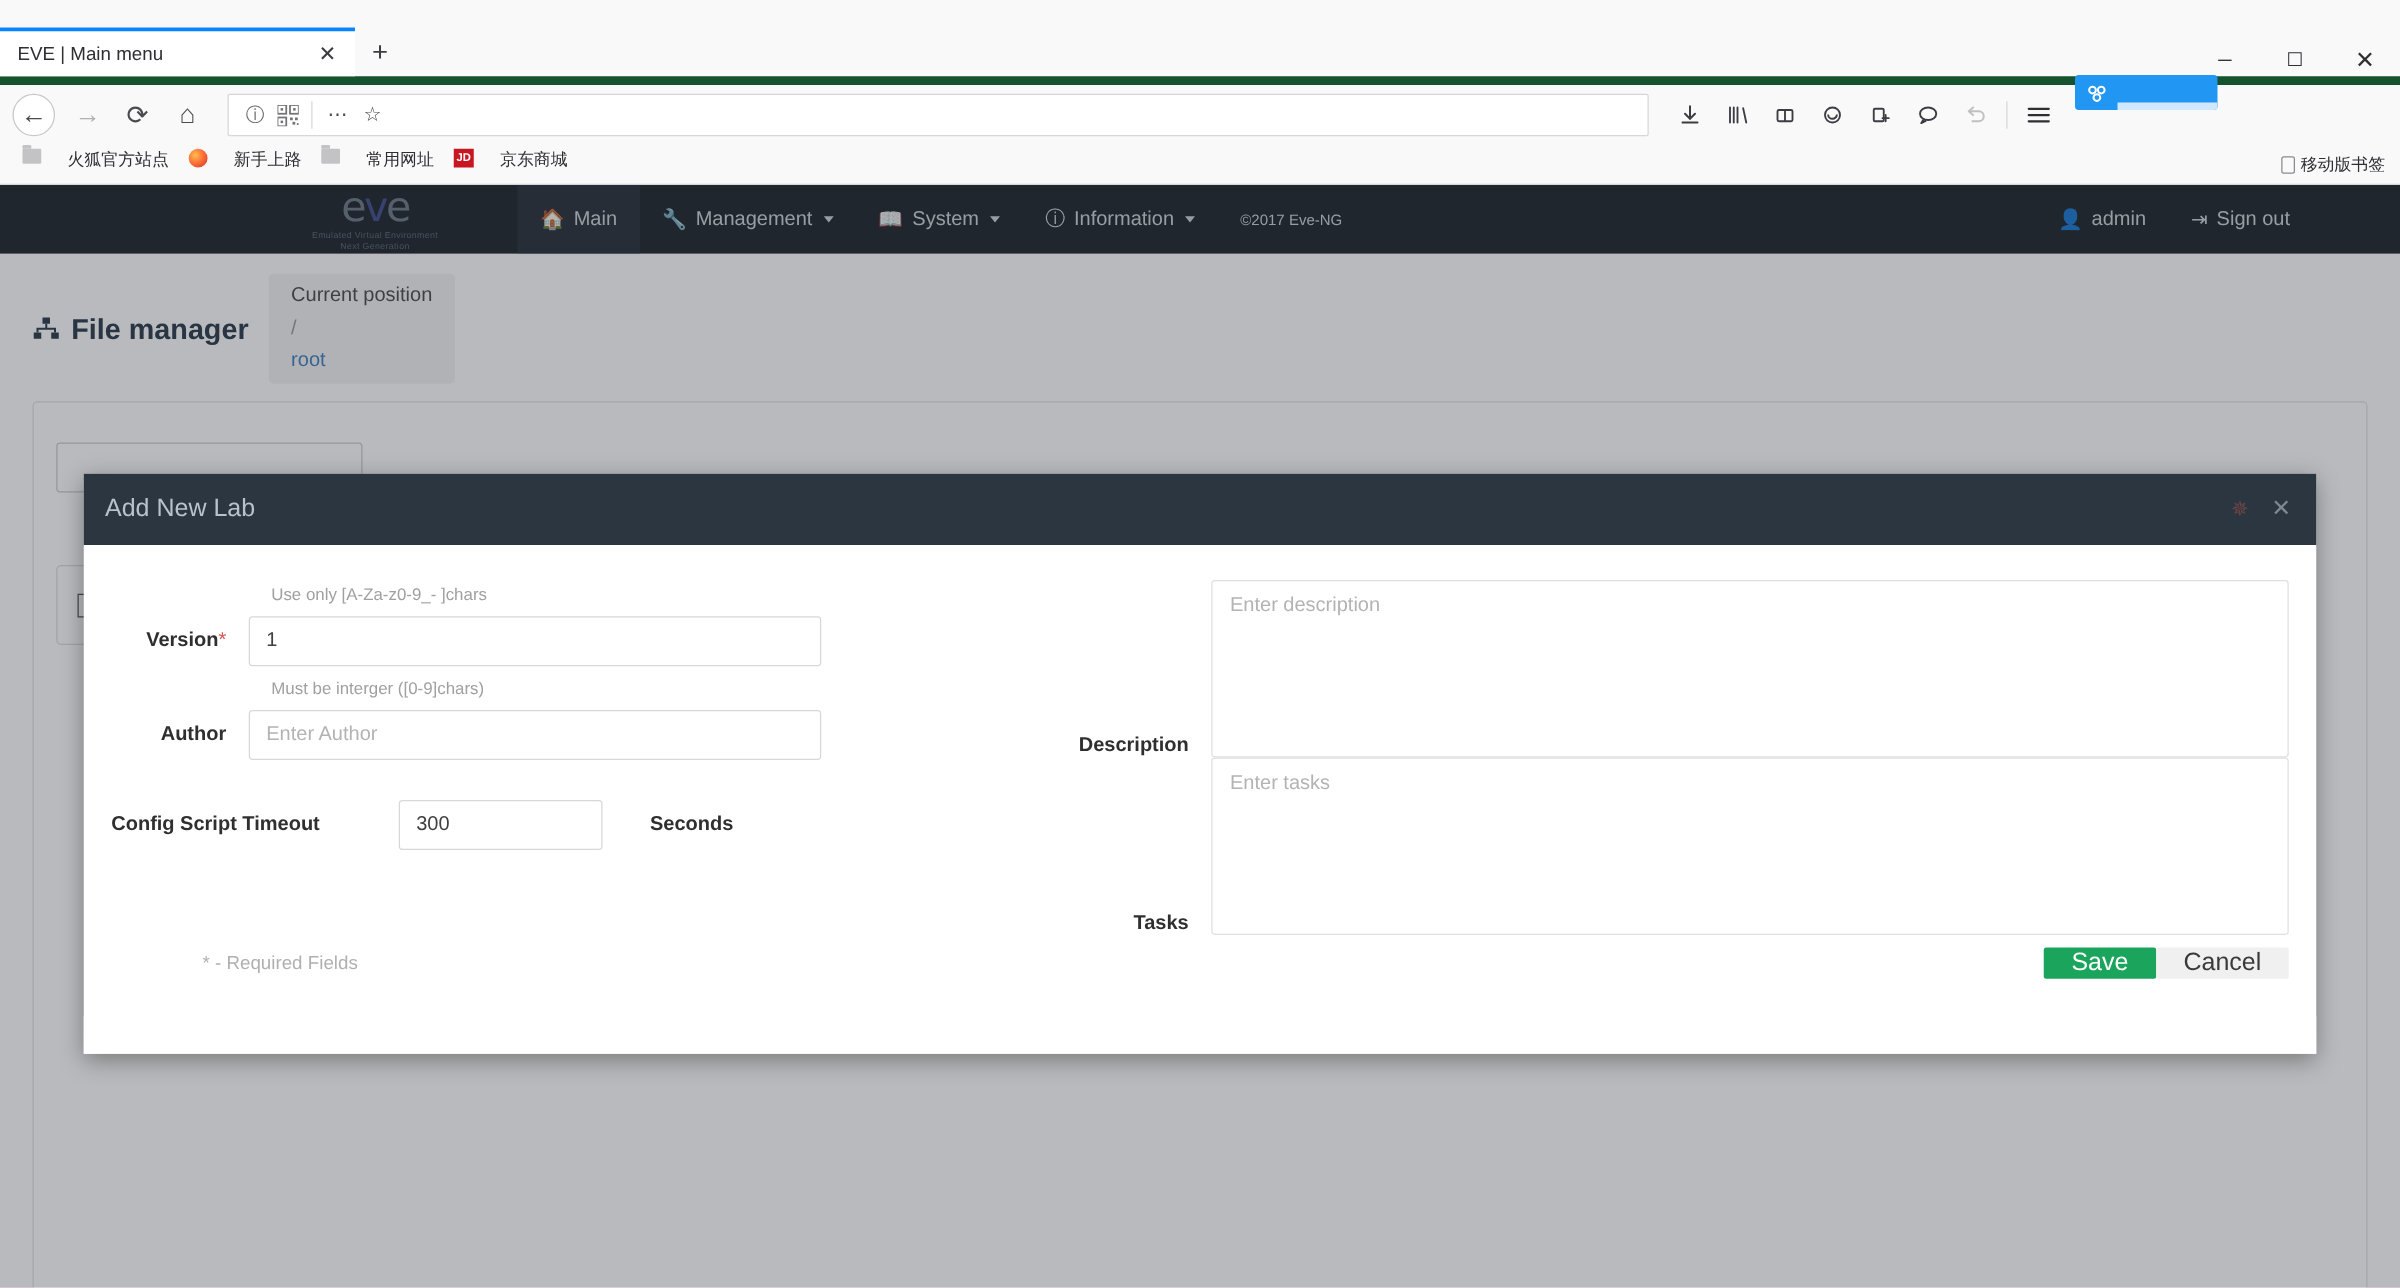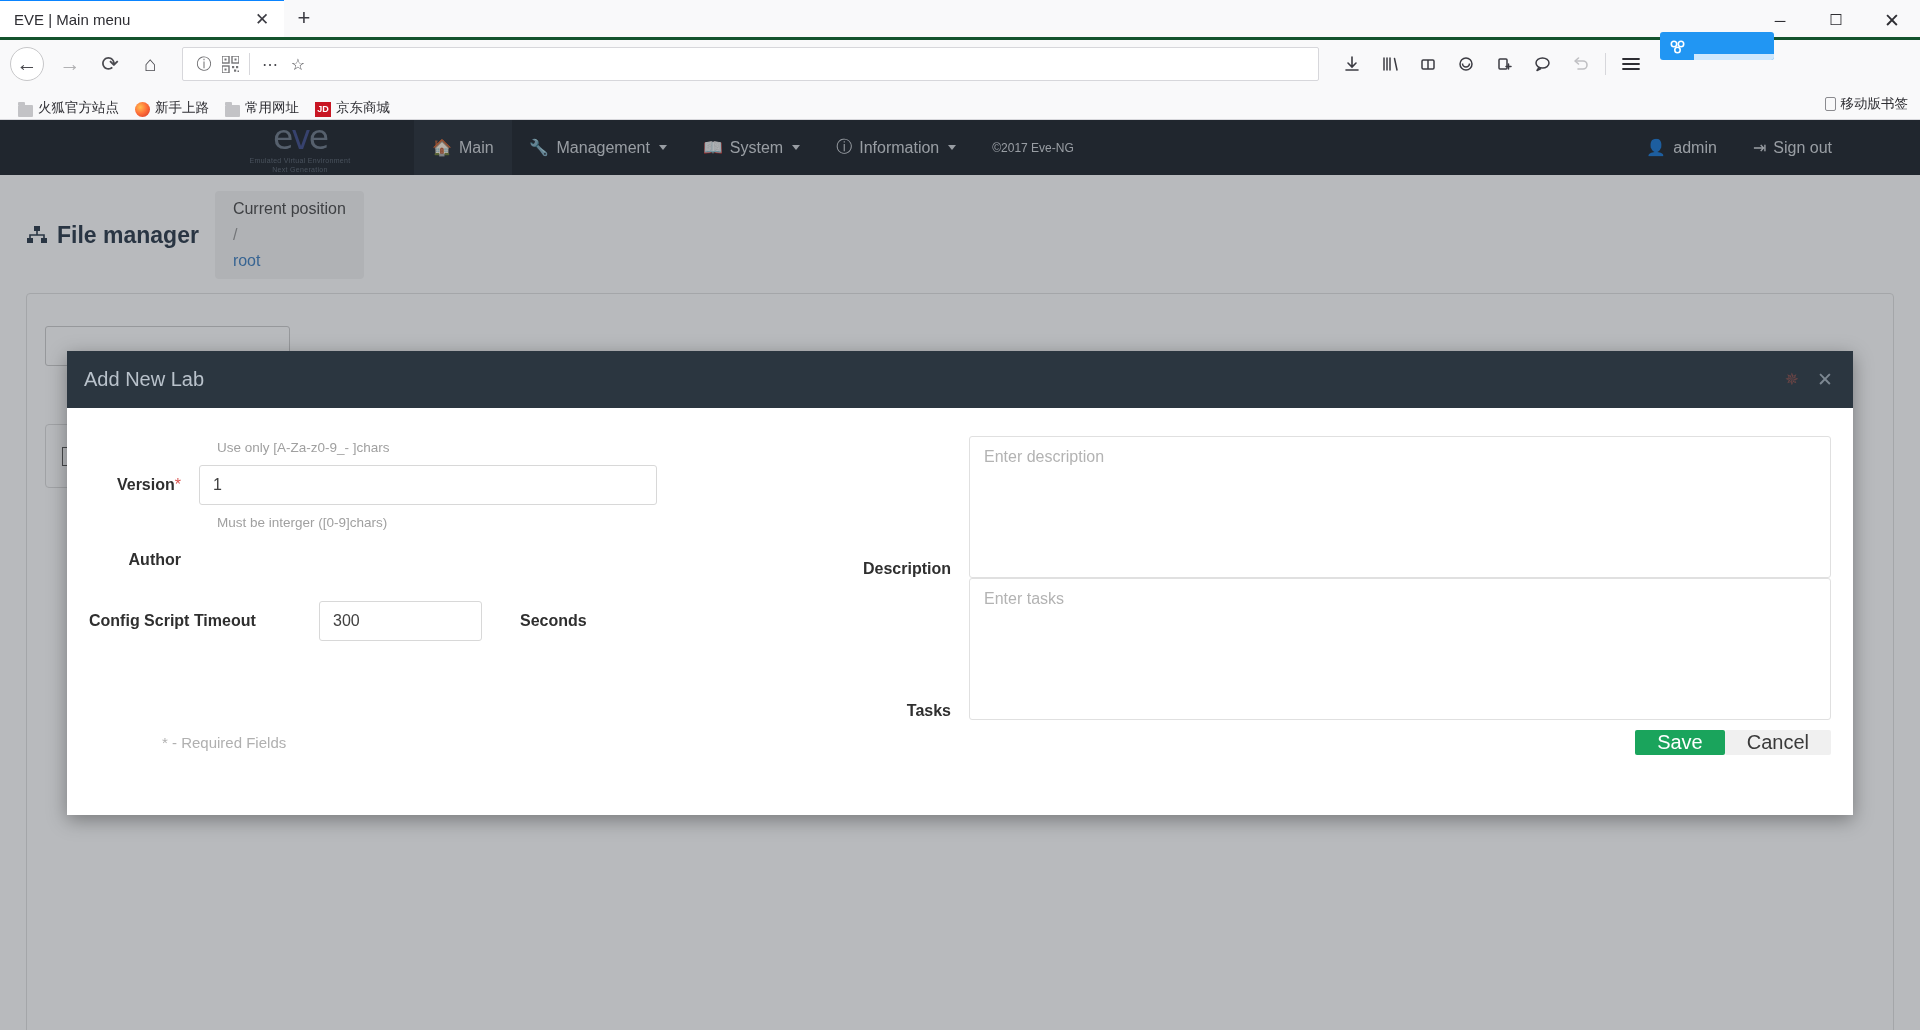--- a/index.html
+++ b/index.html
@@ -9,21 +9,22 @@
     background: #f9f9fa;
     overflow: hidden;
   }
 
   
   .browser { width: 1920px; height: 1030px; position: relative; }
 
   .titlebar {
     height: 40px; background: #f9f9fa;
     display: flex; align-items: flex-end; position: relative;
-    border-bottom: 3px solid #14532d;
+    border-bottom: 7px solid #14532d;
+    margin-top: 28px;
   }
   .tab {
     width: 284px; height: 39px; background: #ffffff;
     display: flex; align-items: center; padding: 0 10px 0 14px;
     position: relative; border-top: 3px solid #0a84ff;
   }
   .tab-title {
     flex: 1; font-size: 15px; color: #2e2e33;
     white-space: nowrap; overflow: hidden; text-overflow: ellipsis;
   }
@@ -107,21 +108,21 @@
     background: #cfe8fd; color: #1d4ed8; font-size: 14px;
     height: 16px; line-height: 28px; padding: 0 12px; margin-top: 32px;
   }
 
   .bookmarks {
     height: 32px; background: #f9f9fa; display: flex; align-items: center;
     padding: 0 10px; border-bottom: 1px solid #d7d7db;
     position: relative;
   }
   .bm {
-    display: flex; align-items: flex-end; gap: 5px;
+    display: flex; align-items: flex-start; gap: 21px;
     font-size: 13.5px; color: #2e2e33; padding: 0 8px; height: 26px;
   }
   .bm-folder {
     width: 15px; height: 12px; background: #c3c3c6;
     border-radius: 1px; position: relative; flex: none;
   }
   .bm-folder:before {
     content: ""; position: absolute; left: 0; top: -3px;
     width: 7px; height: 3px; background: #c3c3c6; border-radius: 1px 1px 0 0;
   }
@@ -514,20 +515,21 @@
           <div class="fhint">Use only [A-Za-z0-9_- ]chars</div>
 
           <div class="frow">
             <div class="flabel"><span>Version</span><span class="req">*</span></div>
             <input class="finput w-name" value="1" style="">
           </div>
           <div class="fhint">Must be interger ([0-9]chars)</div>
 
           <div class="frow">
             <div class="flabel">Author</div>
+            <input class="finput w-name" placeholder="Enter Author" style="">
           </div>
 
           <div class="frow" style="margin-top:32px;">
             <div class="flabel" style="width:230px;text-align:left;padding-left:0;">Config Script Timeout</div>
             <input class="finput w-timeout" value="300" style="">
             <div class="seconds-label">Seconds</div>
           </div>
         </div>
 
         <div class="col-right">

